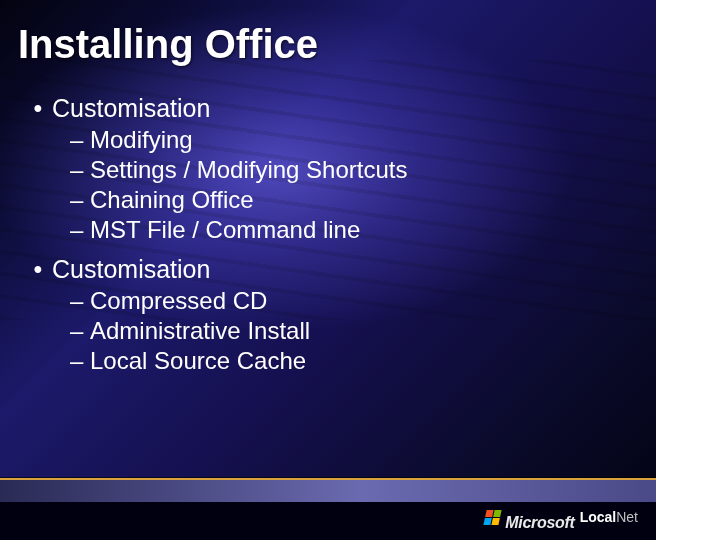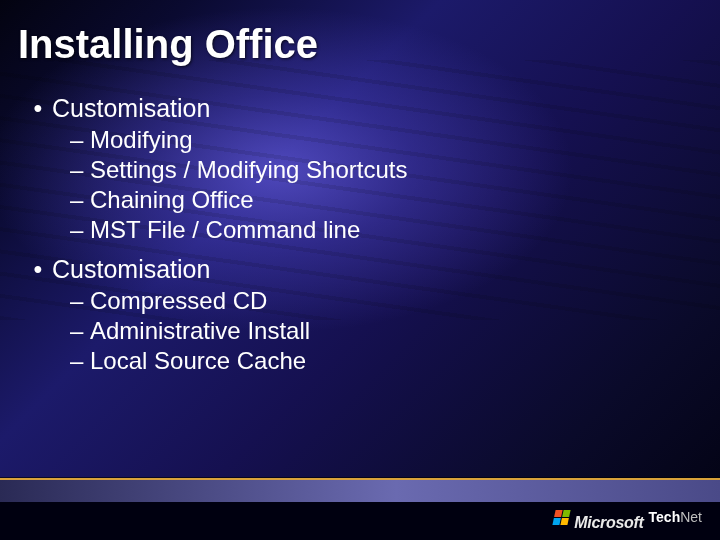--- a/index.html
+++ b/index.html
@@ -5,21 +5,21 @@
   html, body {
     margin: 0;
     padding: 0;
     width: 720px;
     height: 540px;
     overflow: hidden;
     font-family: Arial, Helvetica, sans-serif;
   }
   .slide {
     position: relative;
-    width: 720px;
+    width: 656px;
     height: 540px;
     background:
       radial-gradient(ellipse 450px 250px at 280px 170px,
         rgba(120,110,255,0.55) 0%,
         rgba(90,80,220,0.35) 30%,
         rgba(40,30,130,0.0) 65%),
       linear-gradient(135deg,
         #030310 0%,
         #0a0a30 15%,
         #1c1a6a 35%,
@@ -166,15 +166,15 @@
   <div class="bottom-strip"></div>
 
   <div class="brand">
     <span class="ms-logo">
       <span class="sq-r"></span>
         <span class="sq-g"></span>
       <span class="sq-b"></span>
         <span class="sq-y"></span>
     </span>
     <span class="brand-ms">Microsoft</span>
-    <span class="brand-tech"><b>Tech</b><i>Net</i></span>
+    <span class="brand-tech"><b>Local</b><i>Net</i></span>
   </div>
 </div>
 
 </body></html>

